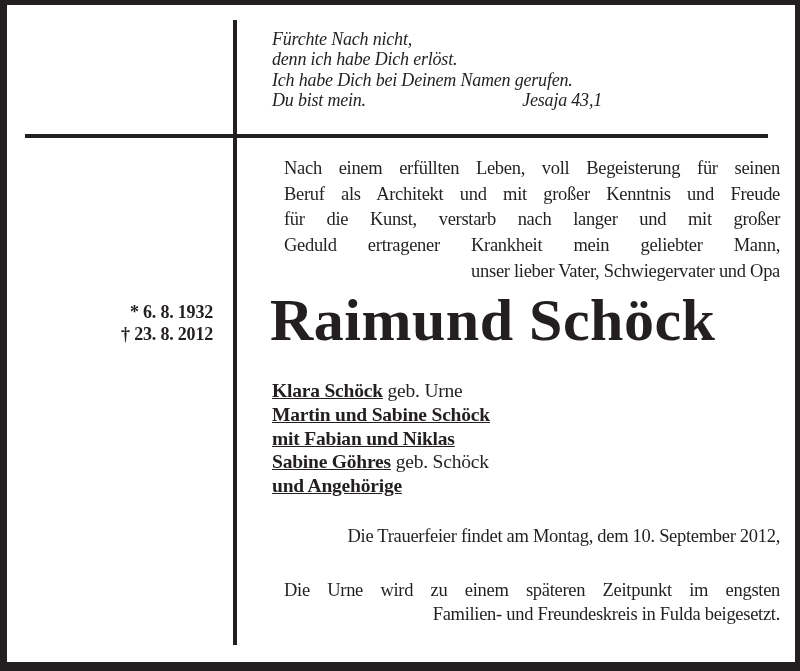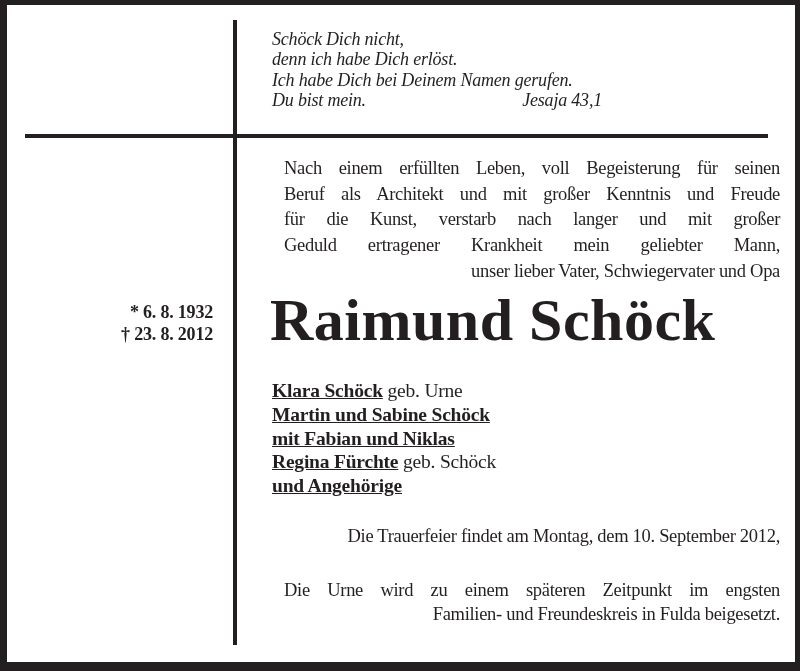--- a/index.html
+++ b/index.html
@@ -70,21 +70,21 @@
 
   <div class="bar bar-top"></div>
   <div class="bar bar-left"></div>
   <div class="bar bar-right"></div>
   <div class="bar bar-bottom"></div>
 
   <div class="rule-v"></div>
   <div class="rule-h"></div>
 
   <div class="quote">
-    <div>Schöck Dich nicht,</div>
+    <div>Fürchte Nach nicht,</div>
     <div>denn ich habe Dich erlöst.</div>
     <div>Ich habe Dich bei Deinem Namen gerufen.</div>
     <div class="quote-last">
       <span>Du bist mein.</span>
       <span>Jesaja 43,1</span>
     </div>
   </div>
 
   <div class="para intro">
     <div class="jline">Nach einem erfüllten Leben, voll Begeisterung für seinen</div>
@@ -105,21 +105,21 @@
     <div>
       <span class="b">Klara Schöck</span><span> geb. Urne</span>
     </div>
     <div>
       <span class="b">Martin und Sabine Schöck</span><span></span>
     </div>
     <div>
       <span class="b">mit Fabian und Niklas</span><span></span>
     </div>
     <div>
-      <span class="b">Regina Fürchte</span><span> geb. Schöck</span>
+      <span class="b">Sabine Göhres</span><span> geb. Schöck</span>
     </div>
     <div>
       <span class="b">und Angehörige</span><span></span>
     </div>
   </div>
 
   <div class="para funeral">
     <div class="lline">Die Trauerfeier findet am Montag, dem 10. September 2012,</div>
   </div>
 

